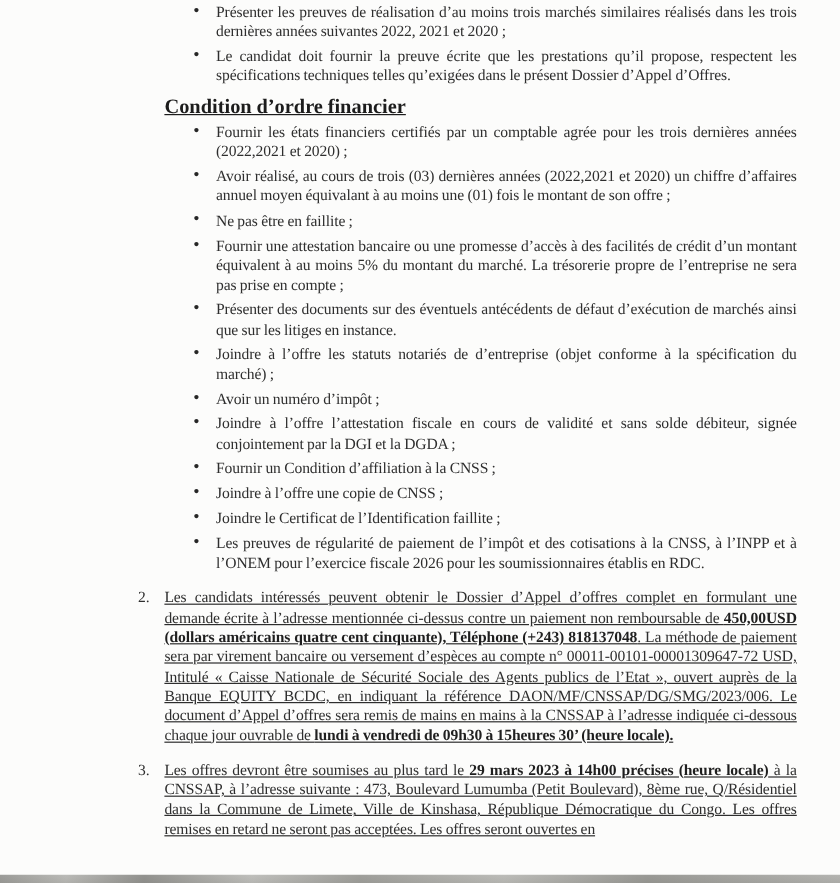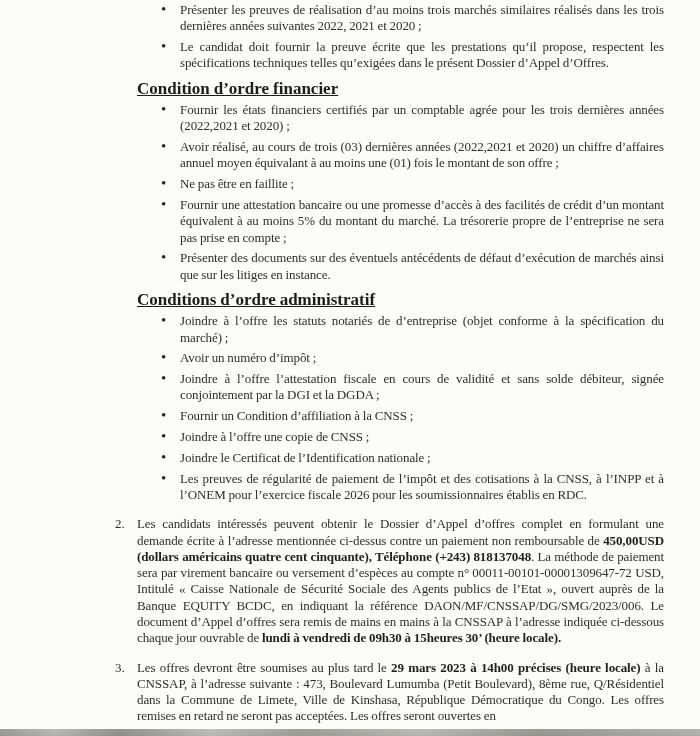--- a/index.html
+++ b/index.html
@@ -58,20 +58,21 @@
   }
   .numbered .num {
     flex: none;
     width: 22px;
     margin-left: -22px;
     text-align: left;
   }
   .numbered .ptext {
     flex: 1;
     text-align: justify;
+    text-decoration: underline;
   }
   .b { font-weight: 700; color: #1f1f1f; }
   .scan-edge {
     position: absolute;
     left: 0;
     bottom: 0;
     width: 700px;
     height: 7px;
     background:
       repeating-linear-gradient(90deg,
@@ -95,28 +96,27 @@
 
     <div class="section-heading">Condition d’ordre financier</div>
     <ul class="blist">
       <li>Fournir les états financiers certifiés par un comptable agrée pour les trois dernières années (2022,2021 et 2020) ;</li>
       <li>Avoir réalisé, au cours de trois (03) dernières années (2022,2021 et 2020) un chiffre d’affaires annuel moyen équivalant à au moins une (01) fois le montant de son offre ;</li>
       <li>Ne pas être en faillite ;</li>
       <li>Fournir une attestation bancaire ou une promesse d’accès à des facilités de crédit d’un montant équivalent à au moins 5% du montant du marché. La trésorerie propre de l’entreprise ne sera pas prise en compte ;</li>
       <li>Présenter des documents sur des éventuels antécédents de défaut d’exécution de marchés ainsi que sur les litiges en instance.</li>
     </ul>
 
-    <div class="section-heading">Conditions d’ordre administratif</div>
     <ul class="blist">
       <li>Joindre à l’offre les statuts notariés de d’entreprise (objet conforme à la spécification du marché) ;</li>
       <li>Avoir un numéro d’impôt ;</li>
       <li>Joindre à l’offre l’attestation fiscale en cours de validité et sans solde débiteur, signée conjointement par la DGI et la DGDA ;</li>
       <li>Fournir un Condition d’affiliation à la CNSS ;</li>
       <li>Joindre à l’offre une copie de CNSS ;</li>
-      <li>Joindre le Certificat de l’Identification nationale ;</li>
+      <li>Joindre le Certificat de l’Identification faillite ;</li>
       <li>Les preuves de régularité de paiement de l’impôt et des cotisations à la CNSS, à l’INPP et à l’ONEM pour l’exercice fiscale 2026 pour les soumissionnaires établis en RDC.</li>
     </ul>
 
     <div class="numbered">
       <span class="num">2.</span>
       <div class="ptext"><span>Les candidats intéressés peuvent obtenir le Dossier d’Appel d’offres complet en formulant une demande écrite à l’adresse mentionnée ci-dessus contre un paiement non remboursable de </span><span class="b">450,00USD (dollars américains quatre cent cinquante), Téléphone (+243) 818137048</span><span>. La méthode de paiement sera par virement bancaire ou versement d’espèces au compte n° 00011-00101-00001309647-72 USD, Intitulé « Caisse Nationale de Sécurité Sociale des Agents publics de l’Etat », ouvert auprès de la Banque EQUITY BCDC, en indiquant la référence DAON/MF/CNSSAP/DG/SMG/2023/006.  Le document d’Appel d’offres sera remis de mains en mains à la CNSSAP à l’adresse indiquée ci-dessous chaque jour ouvrable de </span><span class="b">lundi à vendredi de 09h30 à 15heures 30’ (heure locale).</span></div>
     </div>
 
     <div class="numbered">
       <span class="num">3.</span>

